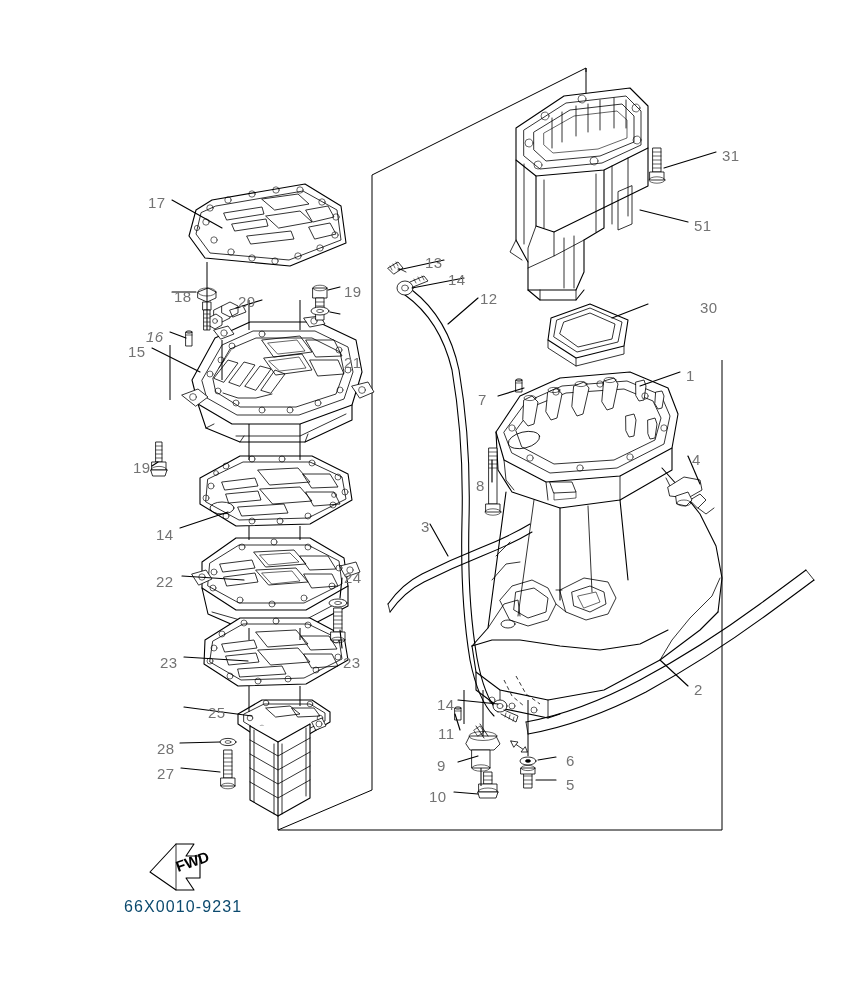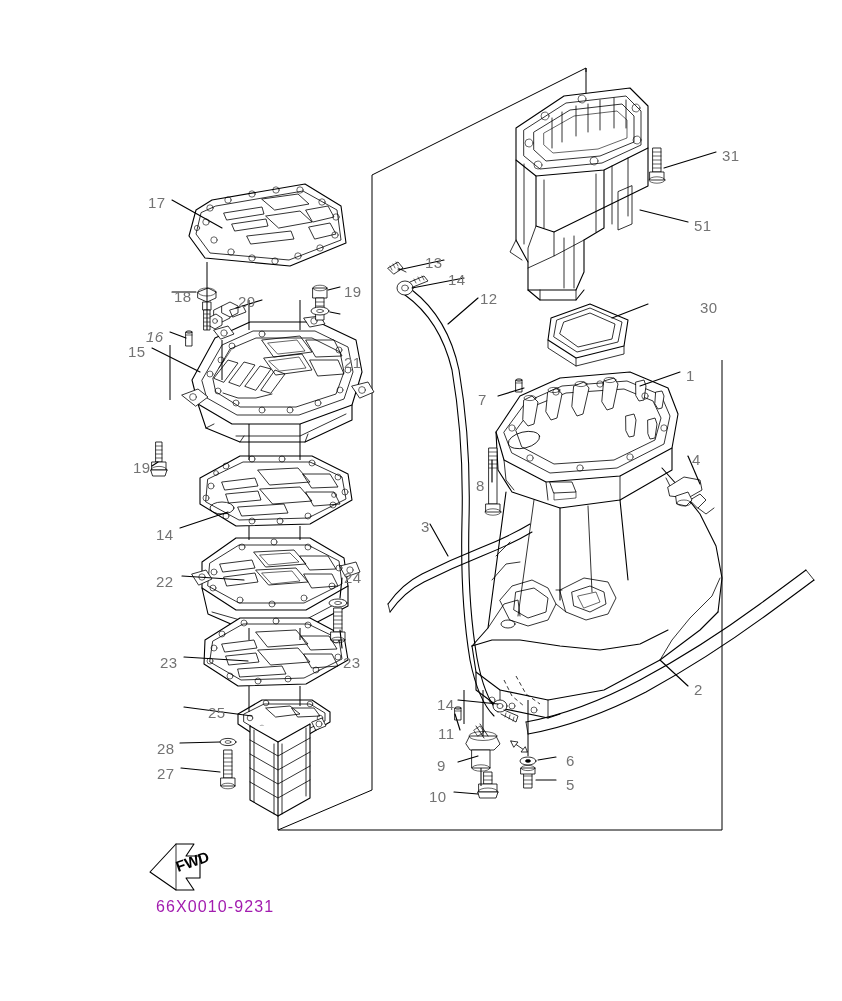--- a/index.html
+++ b/index.html
@@ -45,23 +45,22 @@
     white-space: nowrap;
     letter-spacing: 0.5px;
   }
   #partcode {
     position: absolute;
     left: 124px;
     top: 898px;
     font-family: "Liberation Sans", sans-serif;
     font-size: 16px;
     letter-spacing: 1.1px;
-    color: #a21caf;
+    color: #0c4a6e;
     white-space: nowrap;
-    margin-left: 32px;
   }
   .fwd-text {
     font-family: "Liberation Sans", sans-serif;
     font-size: 15px;
     font-weight: bold;
     fill: #000000;
   }
 </style>
 </head>
 <body>

